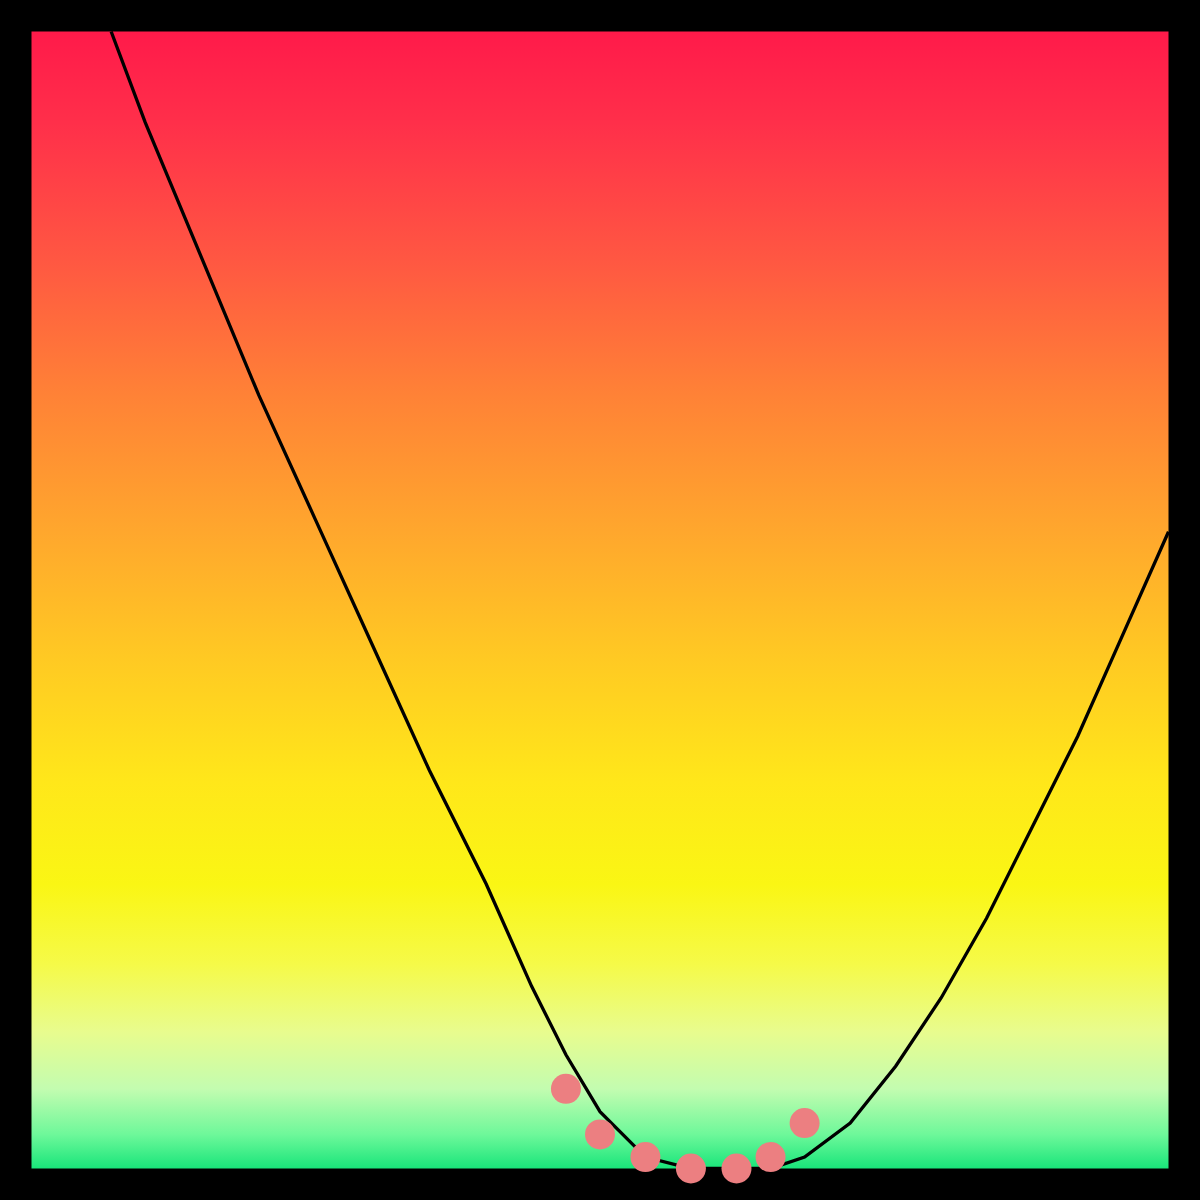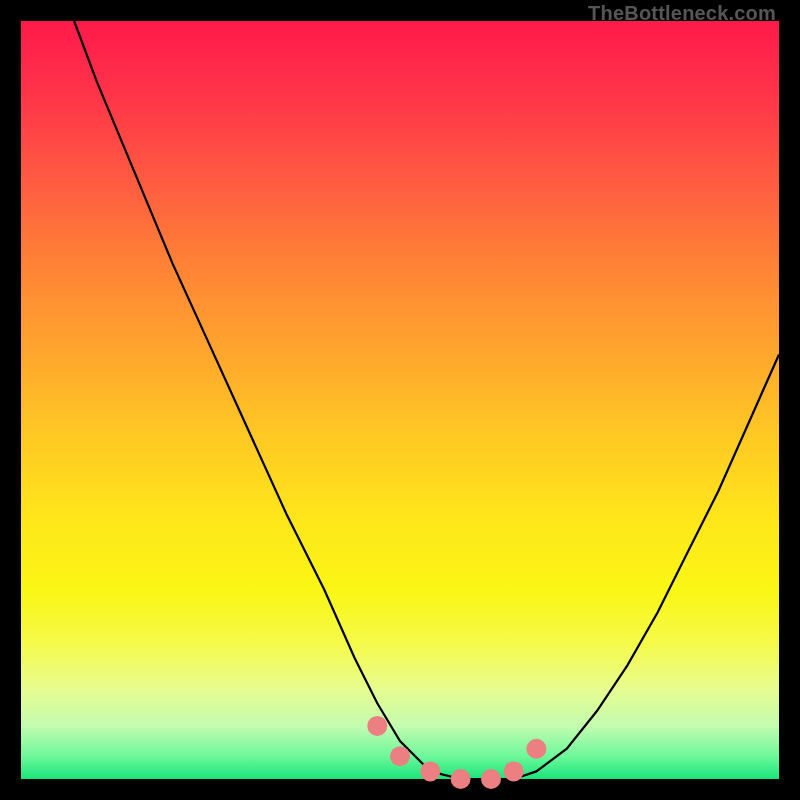--- a/index.html
+++ b/index.html
@@ -57,14 +57,13 @@
         <circle cx="356.3" cy="704.9" r="10" fill="#ec7f81"></circle>
         <circle cx="379.0" cy="735.3" r="10" fill="#ec7f81"></circle>
         <circle cx="409.3" cy="750.4" r="10" fill="#ec7f81"></circle>
         <circle cx="439.6" cy="758.0" r="10" fill="#ec7f81"></circle>
         <circle cx="470.0" cy="758.0" r="10" fill="#ec7f81"></circle>
         <circle cx="492.7" cy="750.4" r="10" fill="#ec7f81"></circle>
         <circle cx="515.4" cy="727.7" r="10" fill="#ec7f81"></circle>
       </g>
   </svg>
 
-  <div class="attribution">TheBottleneck.com</div>
 </div>
 
 </body></html>

